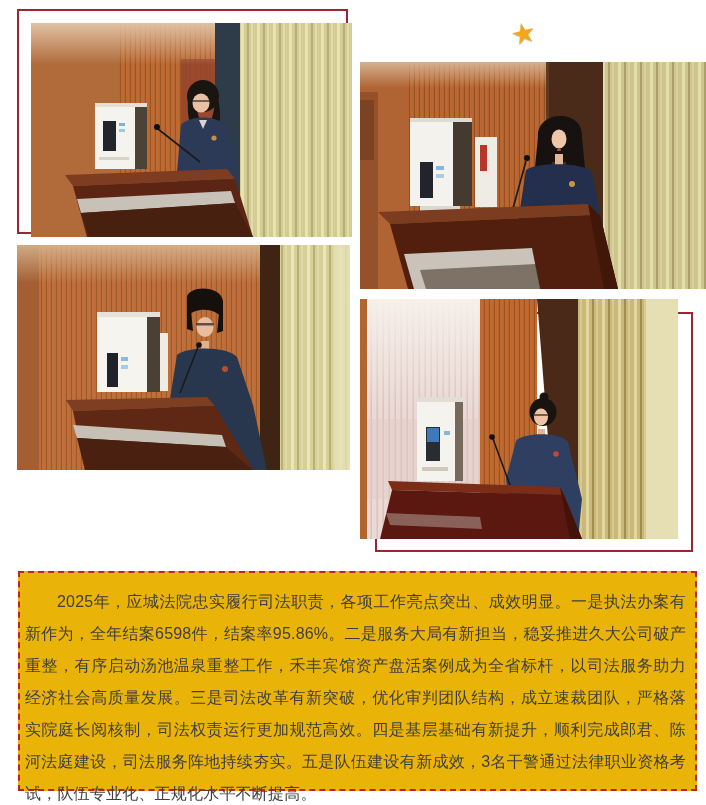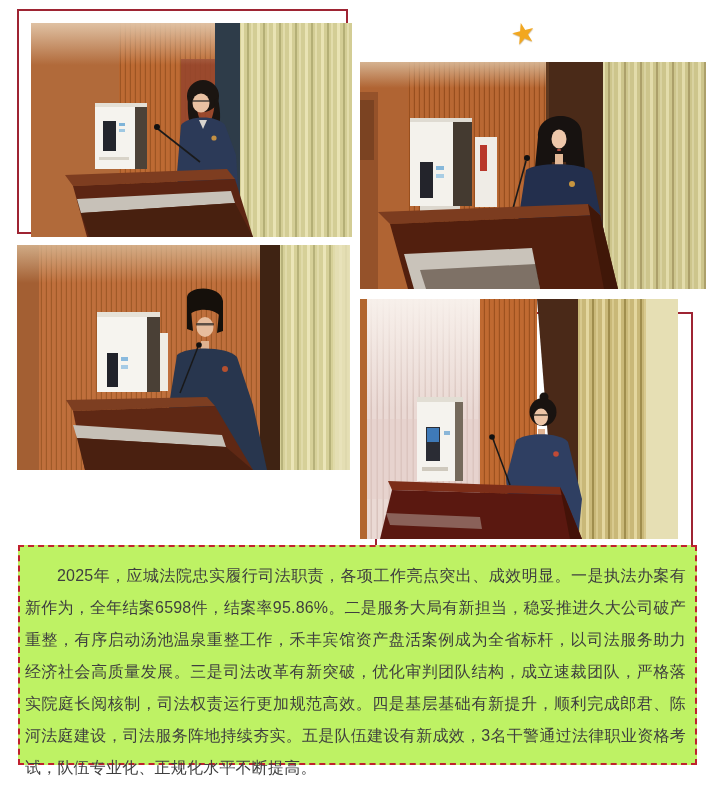--- a/index.html
+++ b/index.html
@@ -18,23 +18,23 @@
   .p2{left:360px;top:62px;width:346px;height:227px;}
   .p3{left:17px;top:245px;width:333px;height:225px;}
   .p4{left:360px;top:299px;width:318px;height:240px;}
   .star{
     position:absolute;left:511px;top:20px;z-index:3;
     font-size:28px;line-height:1;color:var(--star_gold,#f2a71f);
     transform:rotate(-14deg);
     text-shadow:0 1px 1px rgba(150,95,0,.45);
   }
   .summary{
-    position:absolute;left:18px;top:545px;width:679px;height:220px;
+    position:absolute;left:18px;top:571px;width:679px;height:220px;
     box-sizing:border-box;border:2px dashed var(--dashed_red,#c0212e);
-    padding:13px 9px 0 5px;z-index:2;background:#bef264;
+    padding:13px 9px 0 5px;z-index:2;background:#eab308;
     color:var(--text_gray,#3f3f3f);
     font-size:16px;line-height:32px;text-align:justify;
   }
   .summary p{margin:0;text-indent:2em;letter-spacing:0.2px;}
 </style>
 </head>
 <body>
 
 <div class="canvas">
 

